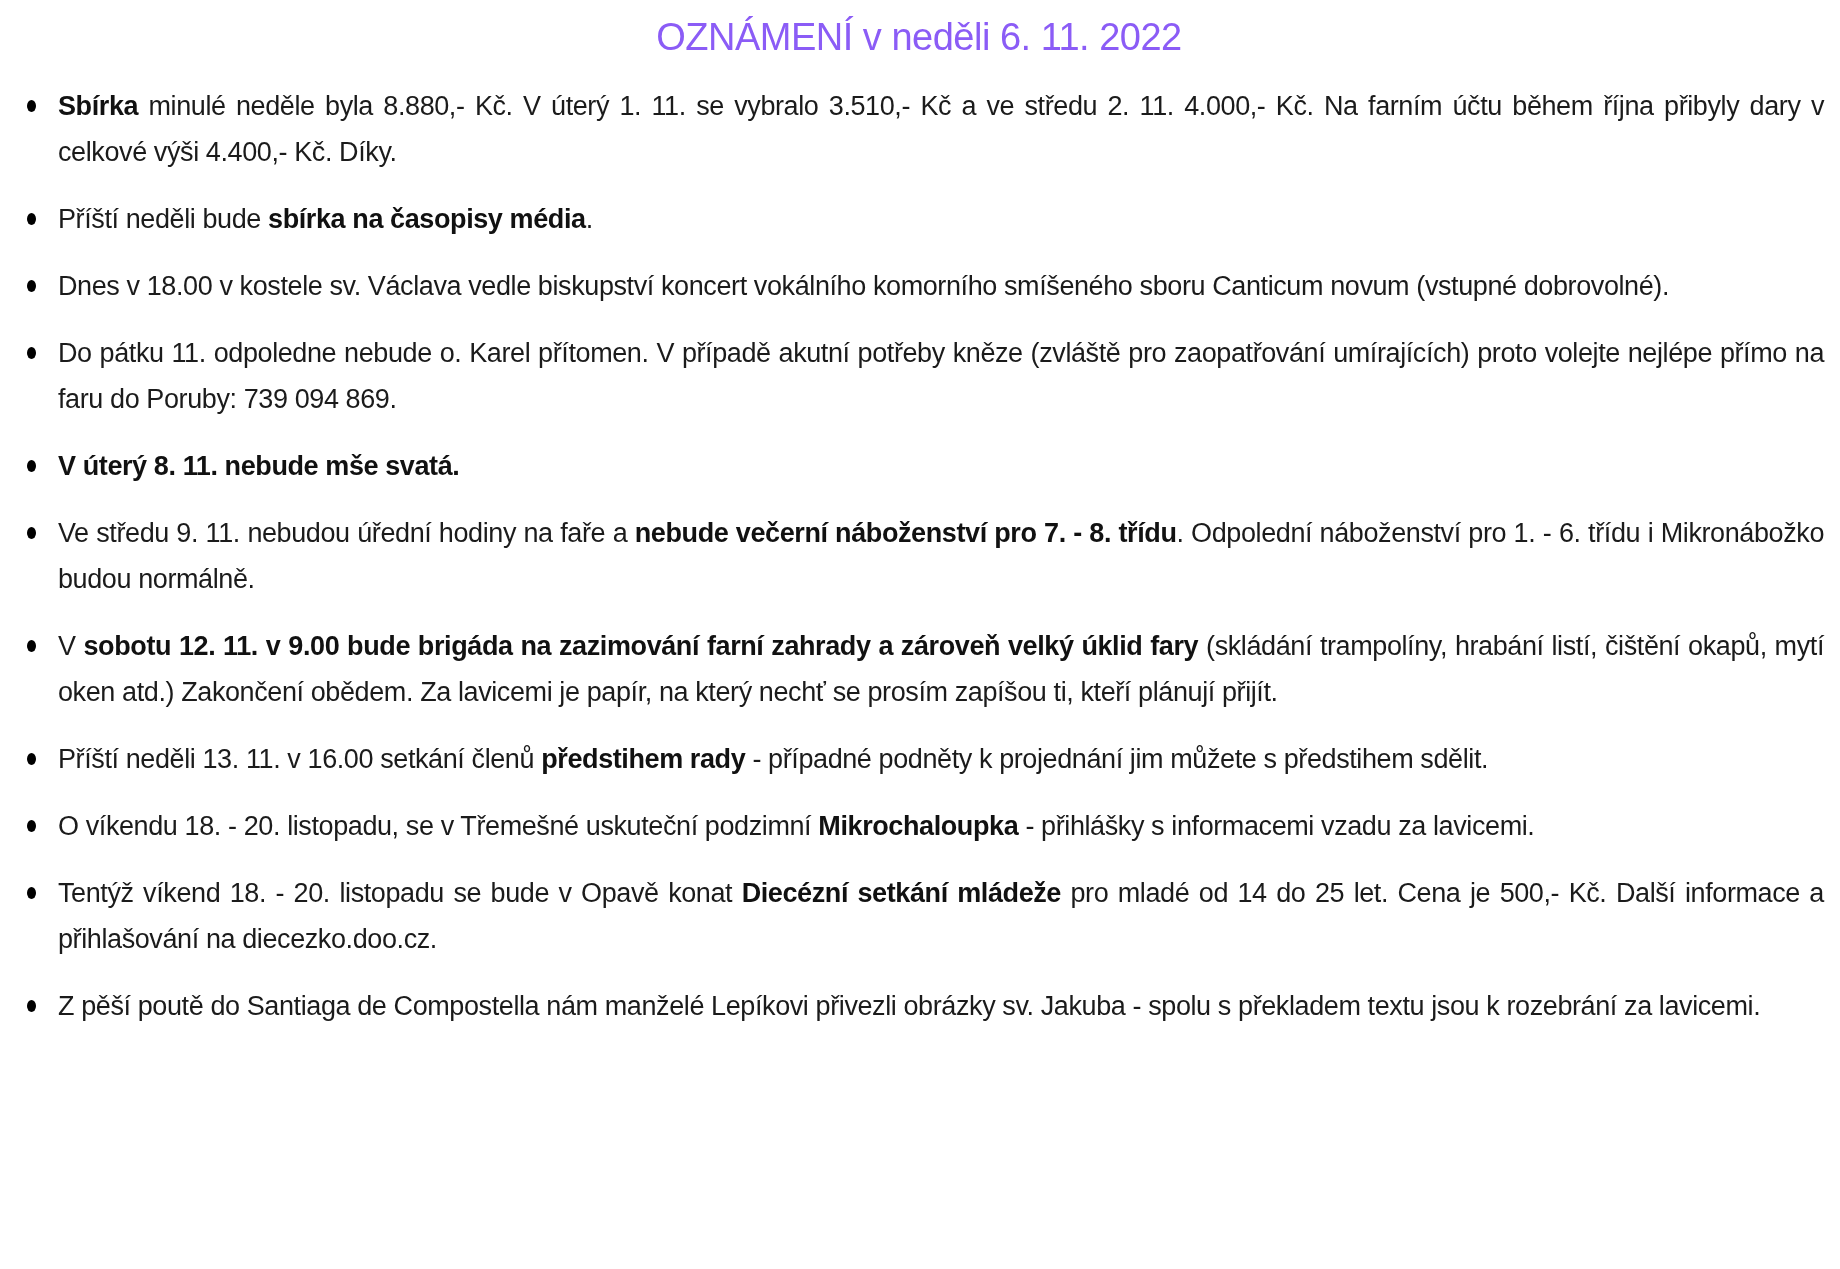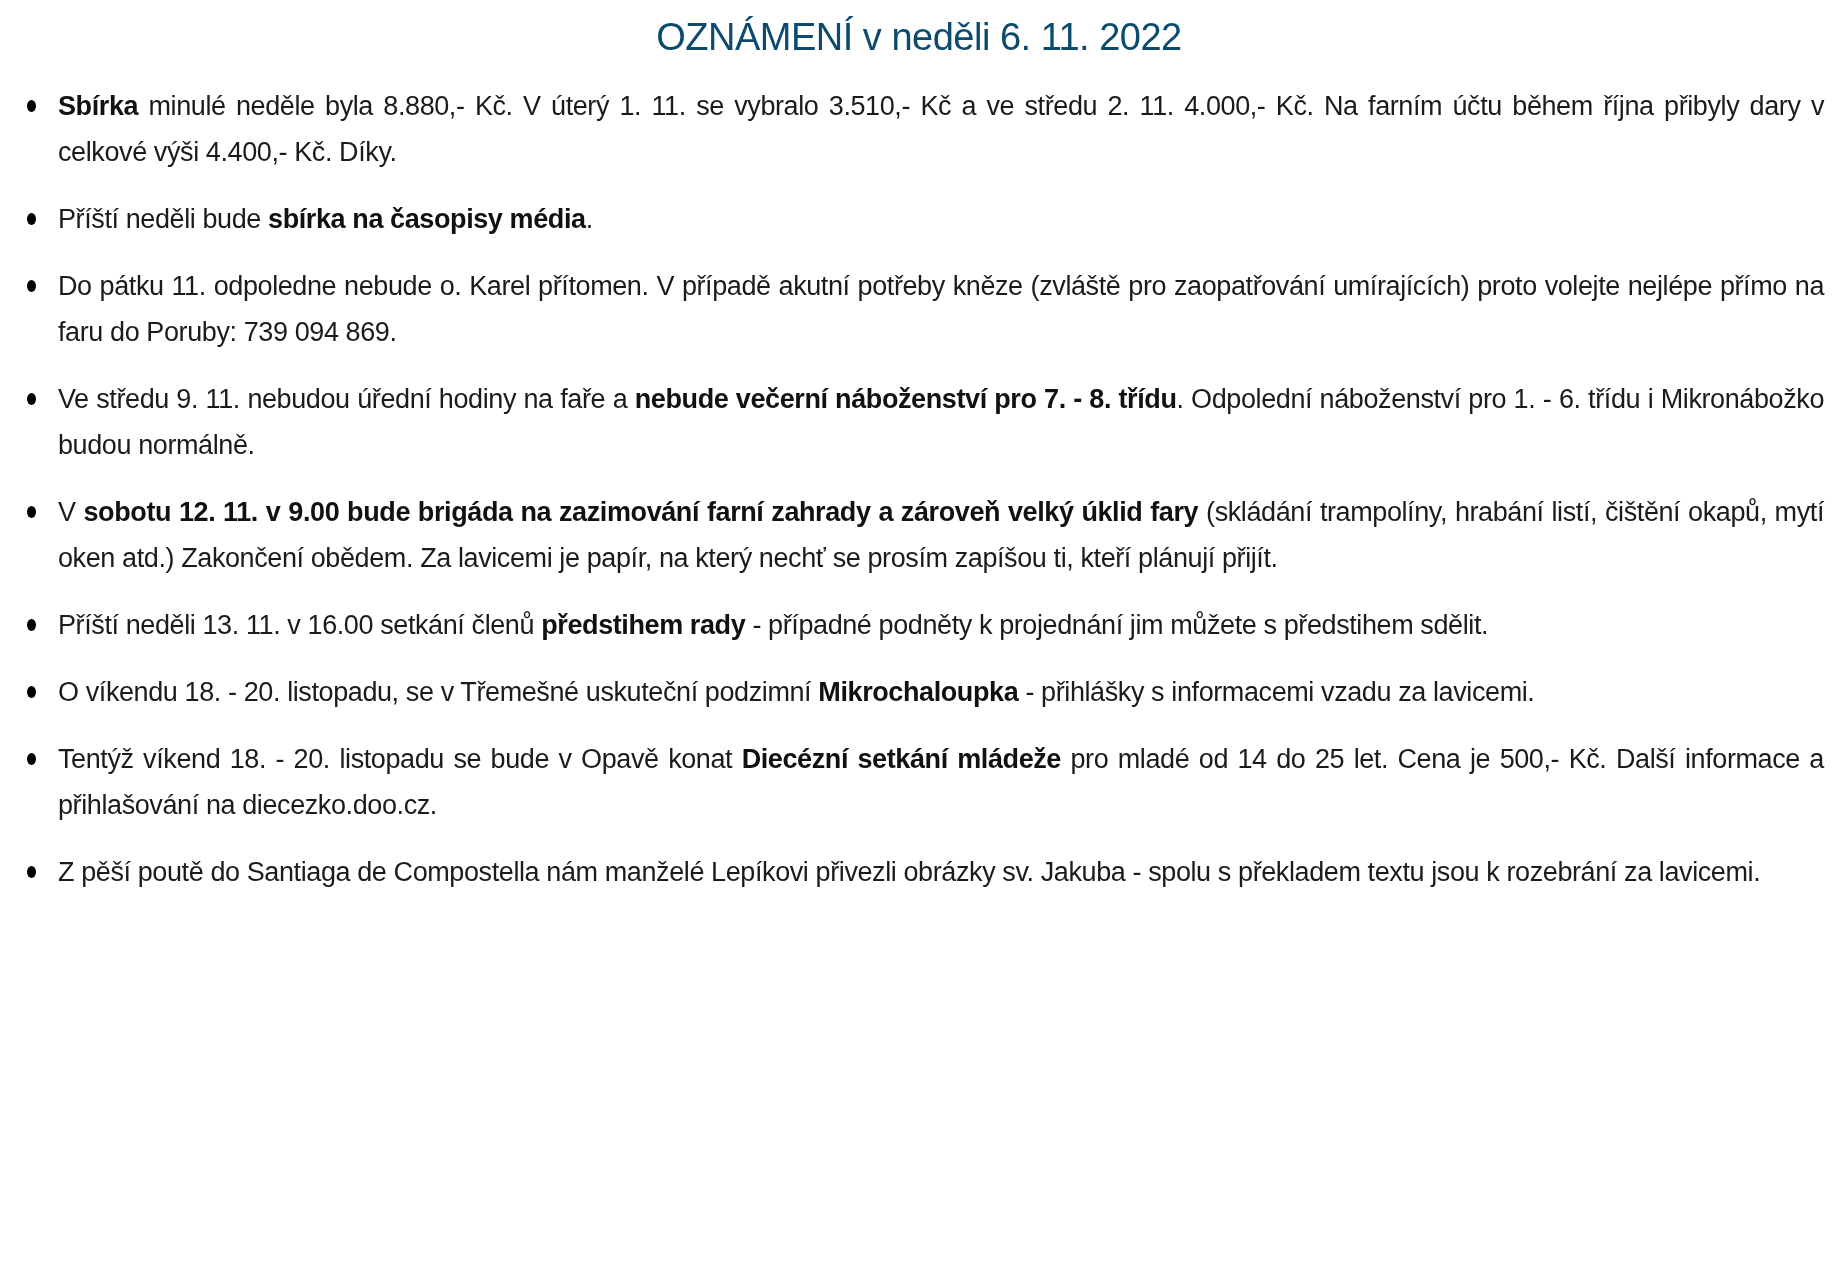--- a/index.html
+++ b/index.html
@@ -19,21 +19,21 @@
     width: 1840px;
     height: 1269px;
     padding: 10px 16px 0 14px;
   }
   .doc-title {
     margin: 6px 0 24px 0;
     text-align: center;
     font-size: 38px;
     font-weight: 400;
     letter-spacing: -0.5px;
-    color: #0c4a6e;
+    color: #8b5cf6;
   }
   ul.announcements {
     list-style: none;
     margin: 0;
     padding: 0;
   }
   ul.announcements li {
     position: relative;
     padding-left: 44px;
     margin-bottom: 21px;
@@ -64,21 +64,29 @@
       <li>
         <span class="bullet"></span>
         <span class="txt"><span class="b">Sbírka</span><span> minulé neděle byla 8.880,- Kč. V úterý 1. 11. se vybralo 3.510,- Kč a ve středu 2. 11. 4.000,- Kč. Na farním účtu během října přibyly dary v celkové výši 4.400,- Kč. Díky.</span></span>
       </li>
       <li>
         <span class="bullet"></span>
         <span class="txt"><span>Příští neděli bude </span><span class="b">sbírka na časopisy média</span><span>.</span></span>
       </li>
       <li>
         <span class="bullet"></span>
+        <span class="txt"><span>Dnes v 18.00 v kostele sv. Václava vedle biskupství koncert vokálního komorního smíšeného sboru Canticum novum (vstupné dobrovolné).</span></span>
+      </li>
+      <li>
+        <span class="bullet"></span>
         <span class="txt"><span>Do pátku 11. odpoledne nebude o. Karel přítomen. V případě akutní potřeby kněze (zvláště pro zaopatřování umírajících) proto volejte nejlépe přímo na faru do Poruby: 739 094 869.</span></span>
+      </li>
+      <li>
+        <span class="bullet"></span>
+        <span class="txt"><span class="b">V úterý 8. 11. nebude mše svatá.</span></span>
       </li>
       <li>
         <span class="bullet"></span>
         <span class="txt"><span>Ve středu 9. 11. nebudou úřední hodiny na faře a </span><span class="b">nebude večerní náboženství pro 7. - 8. třídu</span><span>. Odpolední náboženství pro 1. - 6. třídu i Mikronábožko budou normálně.</span></span>
       </li>
       <li>
         <span class="bullet"></span>
         <span class="txt"><span>V </span><span class="b">sobotu 12. 11. v 9.00 bude brigáda na zazimování farní zahrady a zároveň velký úklid fary</span><span> (skládání trampolíny, hrabání listí, čištění okapů, mytí oken atd.) Zakončení obědem. Za lavicemi je papír, na který nechť se prosím zapíšou ti, kteří plánují přijít.</span></span>
       </li>
       <li>

